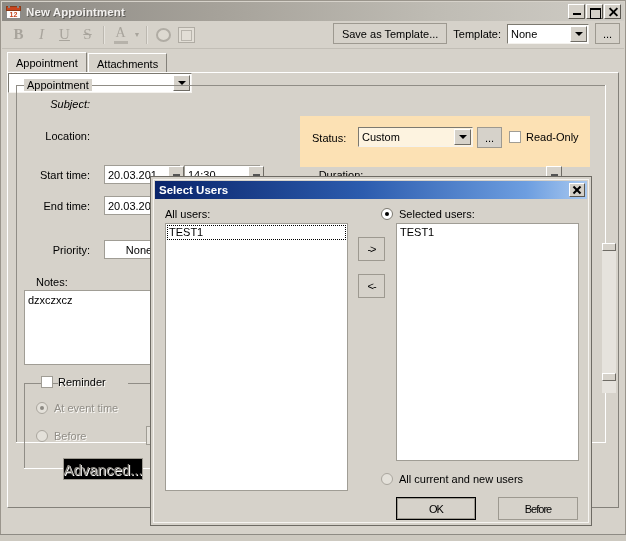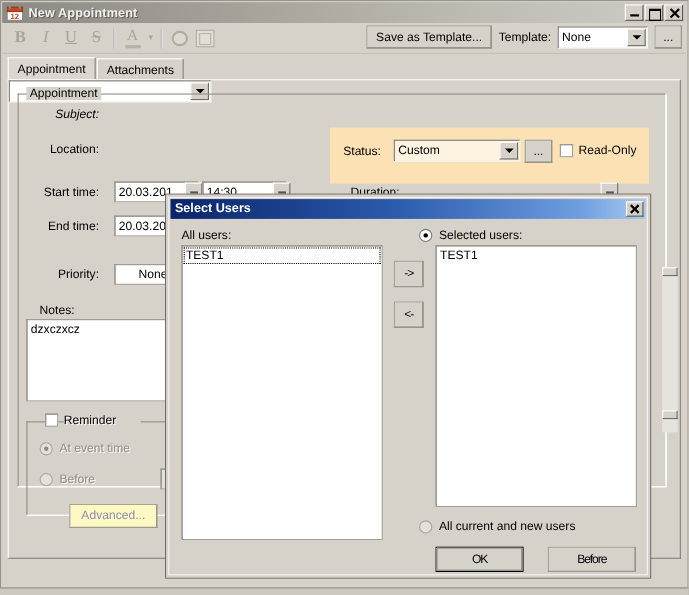--- a/index.html
+++ b/index.html
@@ -178,21 +178,21 @@
   }
   .rb.on::after {
     content: ""; position: absolute; left: 3px; top: 3px; width: 4px; height: 4px;
     border-radius: 50%; background: #000;
   }
   .rb.dis { background: #e4e1da; border-color: #aaa69e; }
   .rb.dis.on::after { background: #8d8a83; }
   .dis-text { color: #918e87; text-shadow: 1px 1px 0 #fbfaf8; }
 
   .btn {
-    box-sizing: border-box; background: #fef9c3; font-size: 11px;
+    box-sizing: border-box; background: #000000; font-size: 15px;
     display: flex; align-items: center; justify-content: center;
     border-top: 1px solid #fdfcfa; border-left: 1px solid #fdfcfa;
     border-right: 1px solid #6f6c65; border-bottom: 1px solid #6f6c65;
     outline: 1px solid #9d9990; outline-offset: -1px;
   }
   .btn.dis { color: #918e87; text-shadow: 1px 1px 0 #fbfaf8; }
 
   
   .dialog {
     position: absolute; left: 151px; top: 177px; width: 440px; height: 348px;

